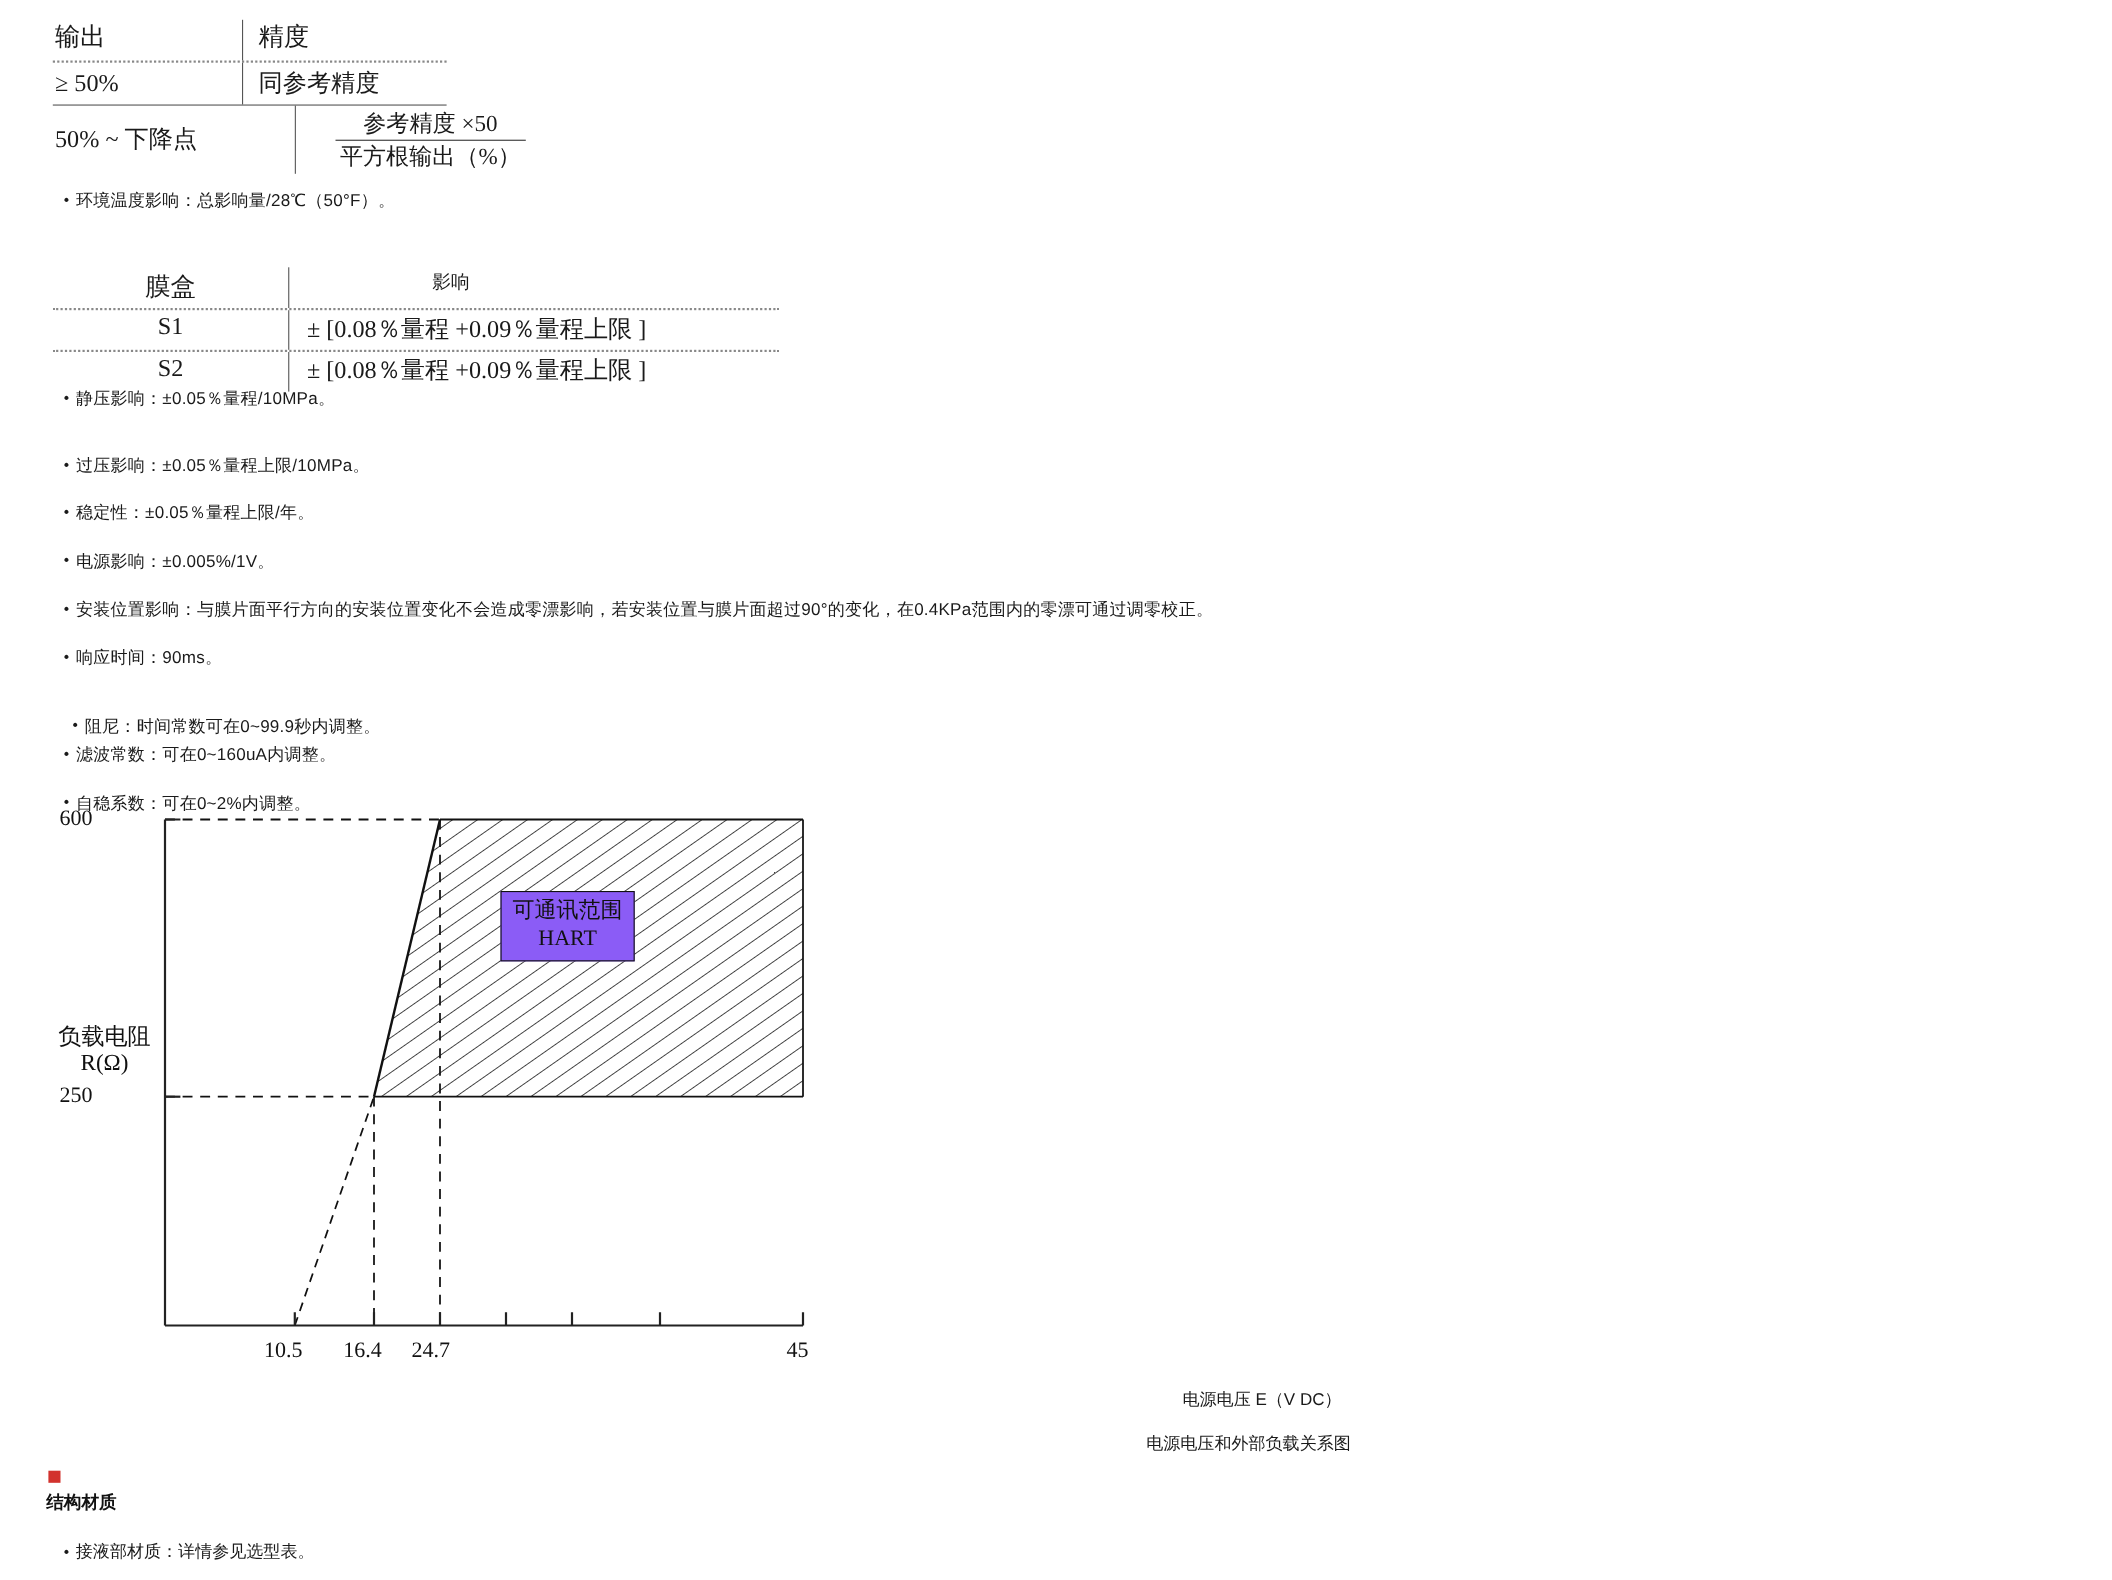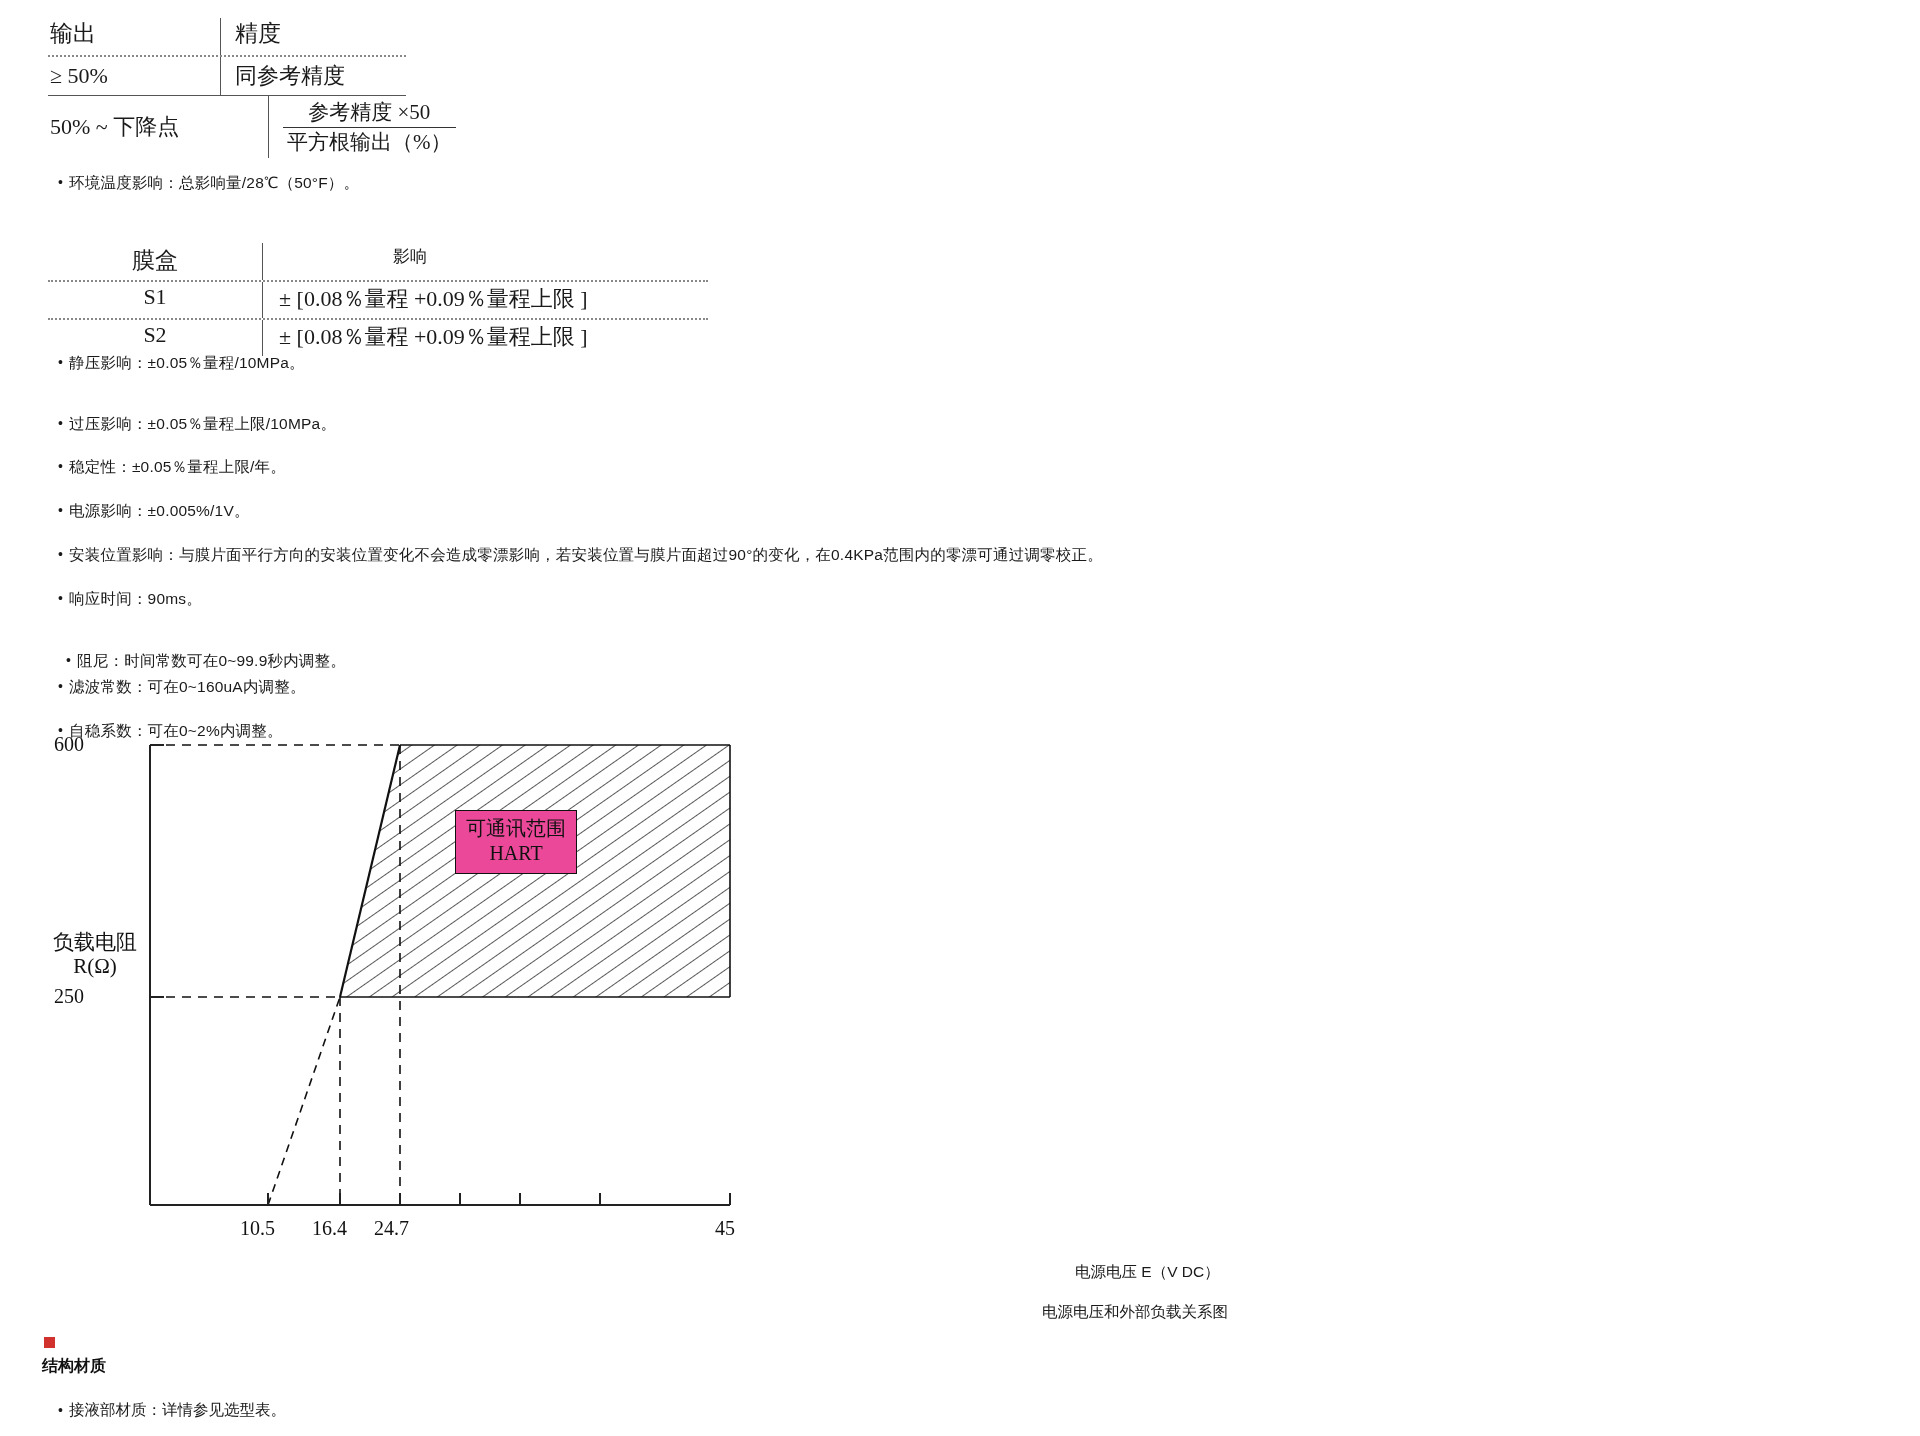--- a/index.html
+++ b/index.html
@@ -65,20 +65,21 @@
   .rowline {
     border-top: 1.5px solid #555;
     height: 0;
     width: 358px;
   }
   .frac {
     display: inline-block;
     text-align: center;
     line-height: 1.15;
     font-size: 21px;
+    margin-left: 22px;
   }
   .frac .num {
     border-bottom: 1.5px solid #333;
     padding: 0 4px 2px 4px;
     display: block;
   }
   .frac .den {
     padding: 2px 4px 0 4px;
     display: block;
   }
@@ -150,21 +151,21 @@
   }
   .tick-label {
     position: absolute;
     font-family: "Liberation Serif", serif;
     font-size: 20px;
     color: #111;
   }
   .hart-box {
     position: absolute;
     border: 1.5px solid #111;
-    background: #ec4899;
+    background: #8b5cf6;
     font-family: "Liberation Serif", serif;
     font-size: 20px;
     line-height: 1.25;
     text-align: center;
     padding: 5px 10px 7px 10px;
     color: #111;
   }
   .cap {
     position: absolute;
     font-size: 15.5px;

